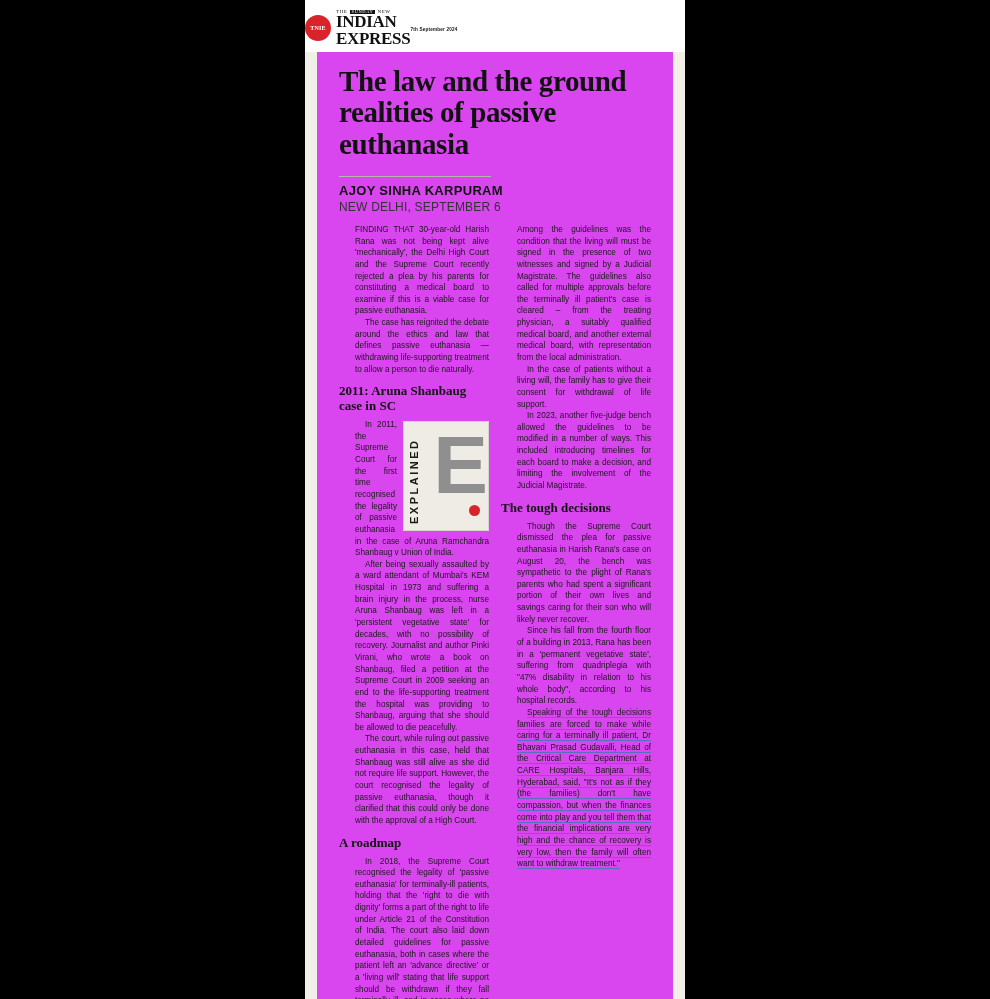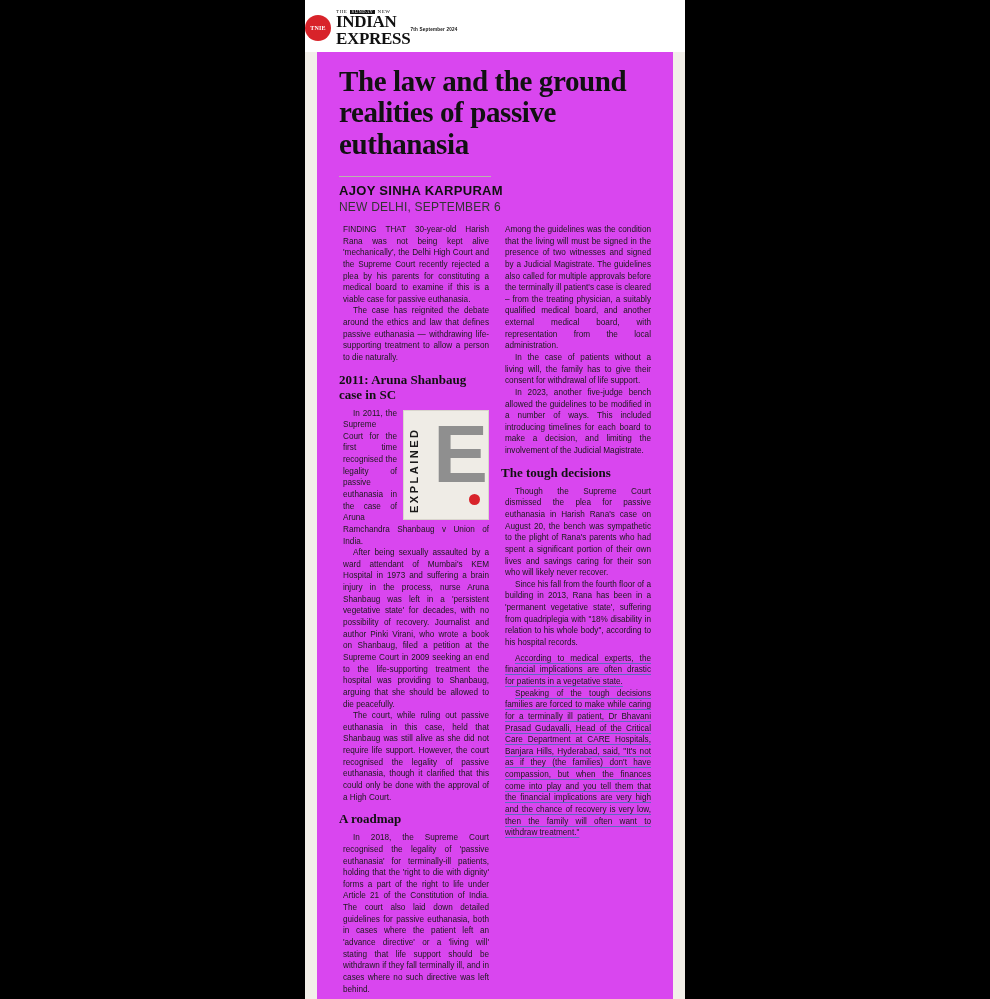--- a/index.html
+++ b/index.html
@@ -137,21 +137,21 @@
   }
   .col {
     width: 156px;
     position: relative;
   }
   p.body {
     font-family: "Liberation Sans", sans-serif;
     font-size: 8.2px;
     line-height: 1.42;
     color: #1a1a1a;
-    margin: 0 0 0 4px;
+    margin: 0 0 0 16px;
     text-align: justify;
     text-justify: inter-word;
     hyphens: auto;
   }
   p.body + p.body {
     text-indent: 10px;
   }
   h3.sub {
     font-family: "Liberation Serif", serif;
     font-weight: bold;
@@ -268,21 +268,20 @@
       </div>
 
       <div class="col col-right">
         <p class="body">Among the guidelines was the condition that the living will must be signed in the presence of two witnesses and signed by a Judicial Magistrate. The guidelines also called for multiple approvals before the terminally ill patient's case is cleared – from the treating physician, a suitably qualified medical board, and another external medical board, with representation from the local administration.</p>
         <p class="body">In the case of patients without a living will, the family has to give their consent for withdrawal of life support.</p>
         <p class="body">In 2023, another five-judge bench allowed the guidelines to be modified in a number of ways. This included introducing timelines for each board to make a decision, and limiting the involvement of the Judicial Magistrate.</p>
 
         <h3 class="sub">The tough decisions</h3>
 
         <p class="body" style="text-indent:10px">Though the Supreme Court dismissed the plea for passive euthanasia in Harish Rana's case on August 20, the bench was sympathetic to the plight of Rana's parents who had spent a significant portion of their own lives and savings caring for their son who will likely never recover.</p>
-        <p class="body">Since his fall from the fourth floor of a building in 2013, Rana has been in a 'permanent vegetative state', suffering from quadriplegia with "18% disability in relation to his whole body", according to his hospital records.</p>
-
-        <p class="body underlined" style="text-indent:10px; margin-top:4px">According to medical experts, the financial implications are often drastic for patients in a vegetative state.</p>
+        <p class="body">Since his fall from the fourth floor of a building in 2013, Rana has been in a 'permanent vegetative state', suffering from quadriplegia with "47% disability in relation to his whole body", according to his hospital records.</p>
+
         <p class="body underlined" style="text-indent:10px">Speaking of the tough decisions families are forced to make while caring for a terminally ill patient, Dr Bhavani Prasad Gudavalli, Head of the Critical Care Department at CARE Hospitals, Banjara Hills, Hyderabad, said, "It's not as if they (the families) don't have compassion, but when the finances come into play and you tell them that the financial implications are very high and the chance of recovery is very low, then the family will often want to withdraw treatment."</p>
       </div>
 
     </div>
   </div>
 </div>
 
 </body></html>

